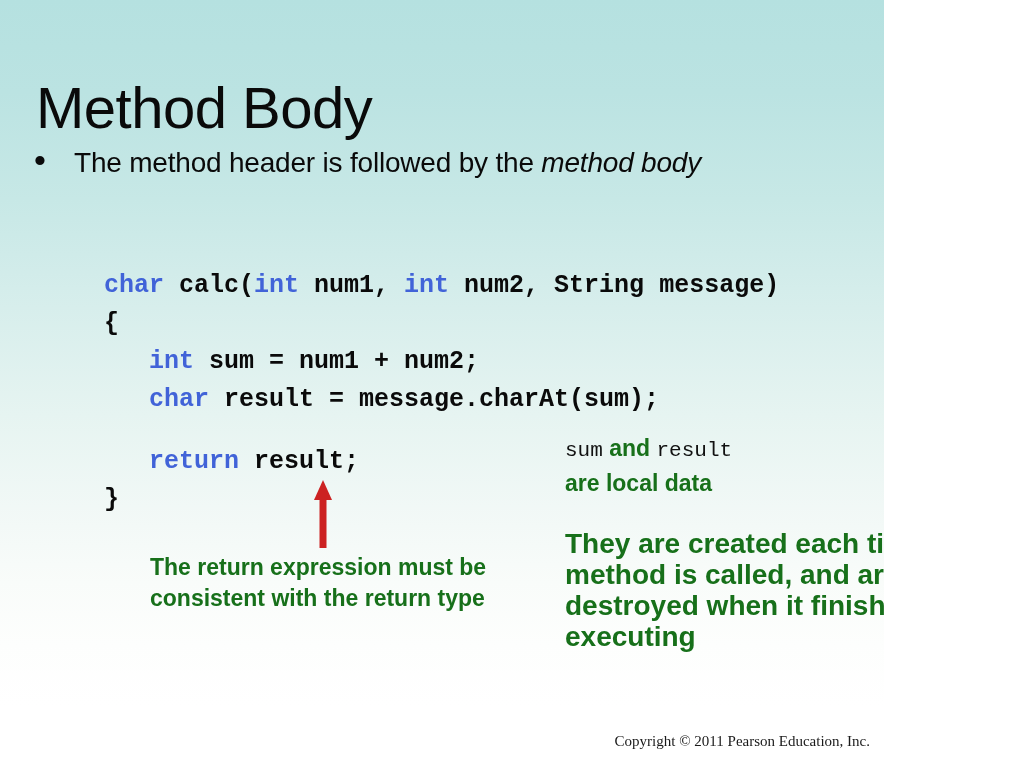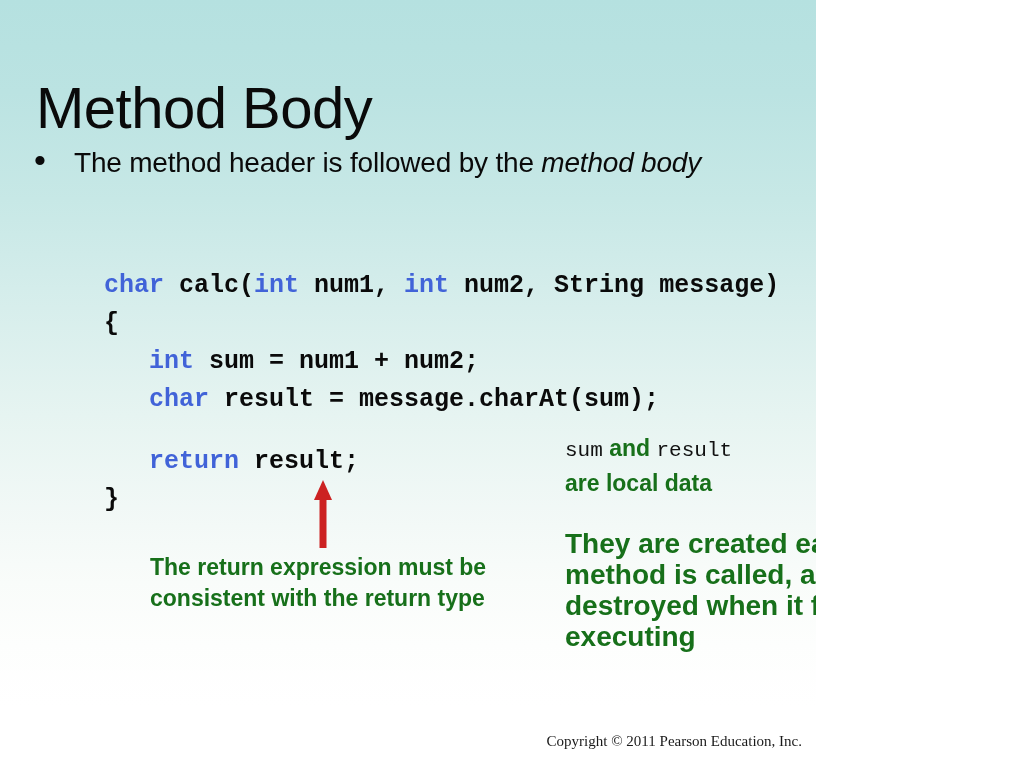--- a/index.html
+++ b/index.html
@@ -10,21 +10,21 @@
   body {
     width: 1024px;
     height: 768px;
     overflow: hidden;
     font-family: "Liberation Sans", sans-serif;
     background: #ffffff;
   }
 
   #slide {
     position: relative;
-    width: 816px;
+    width: 884px;
     height: 768px;
     box-sizing: border-box;
     background: linear-gradient(to bottom,
         #b5e1e0 0%,
         #bbe3e2 12%,
         #c7e8e6 26%,
         #d7eeec 40%,
         #e6f4f1 54%,
         #f1f8f6 66%,
         #f9fcfa 76%,

